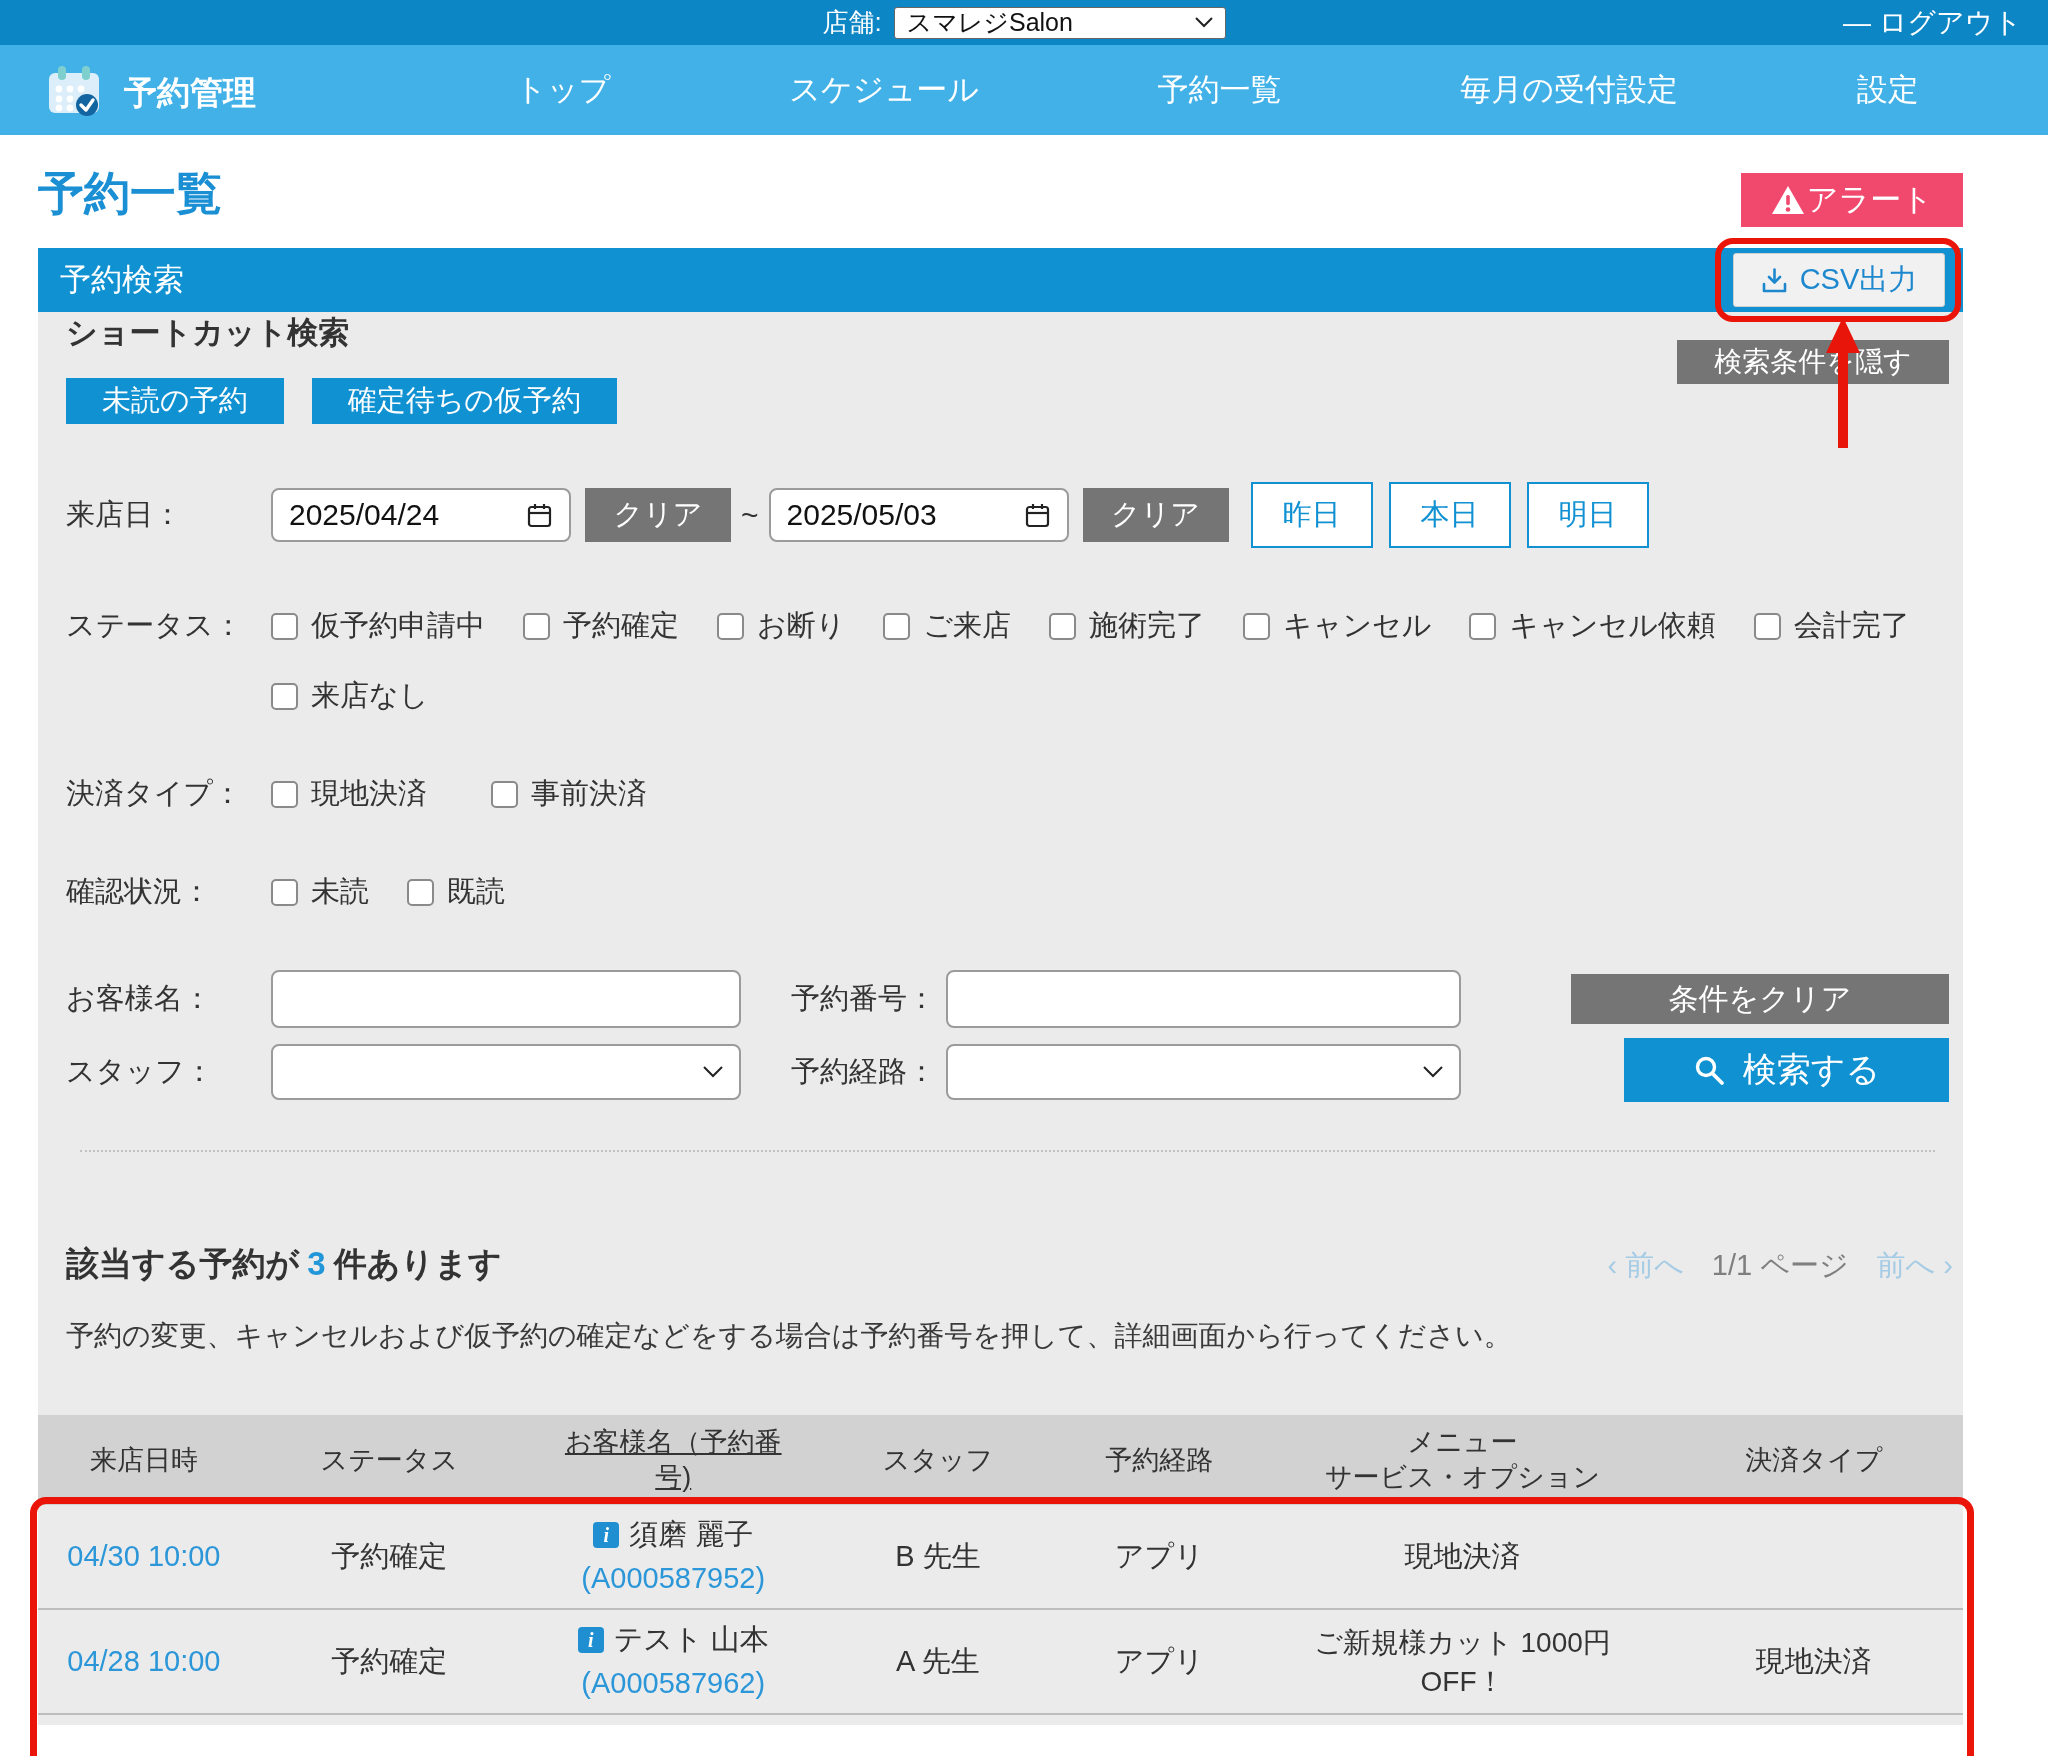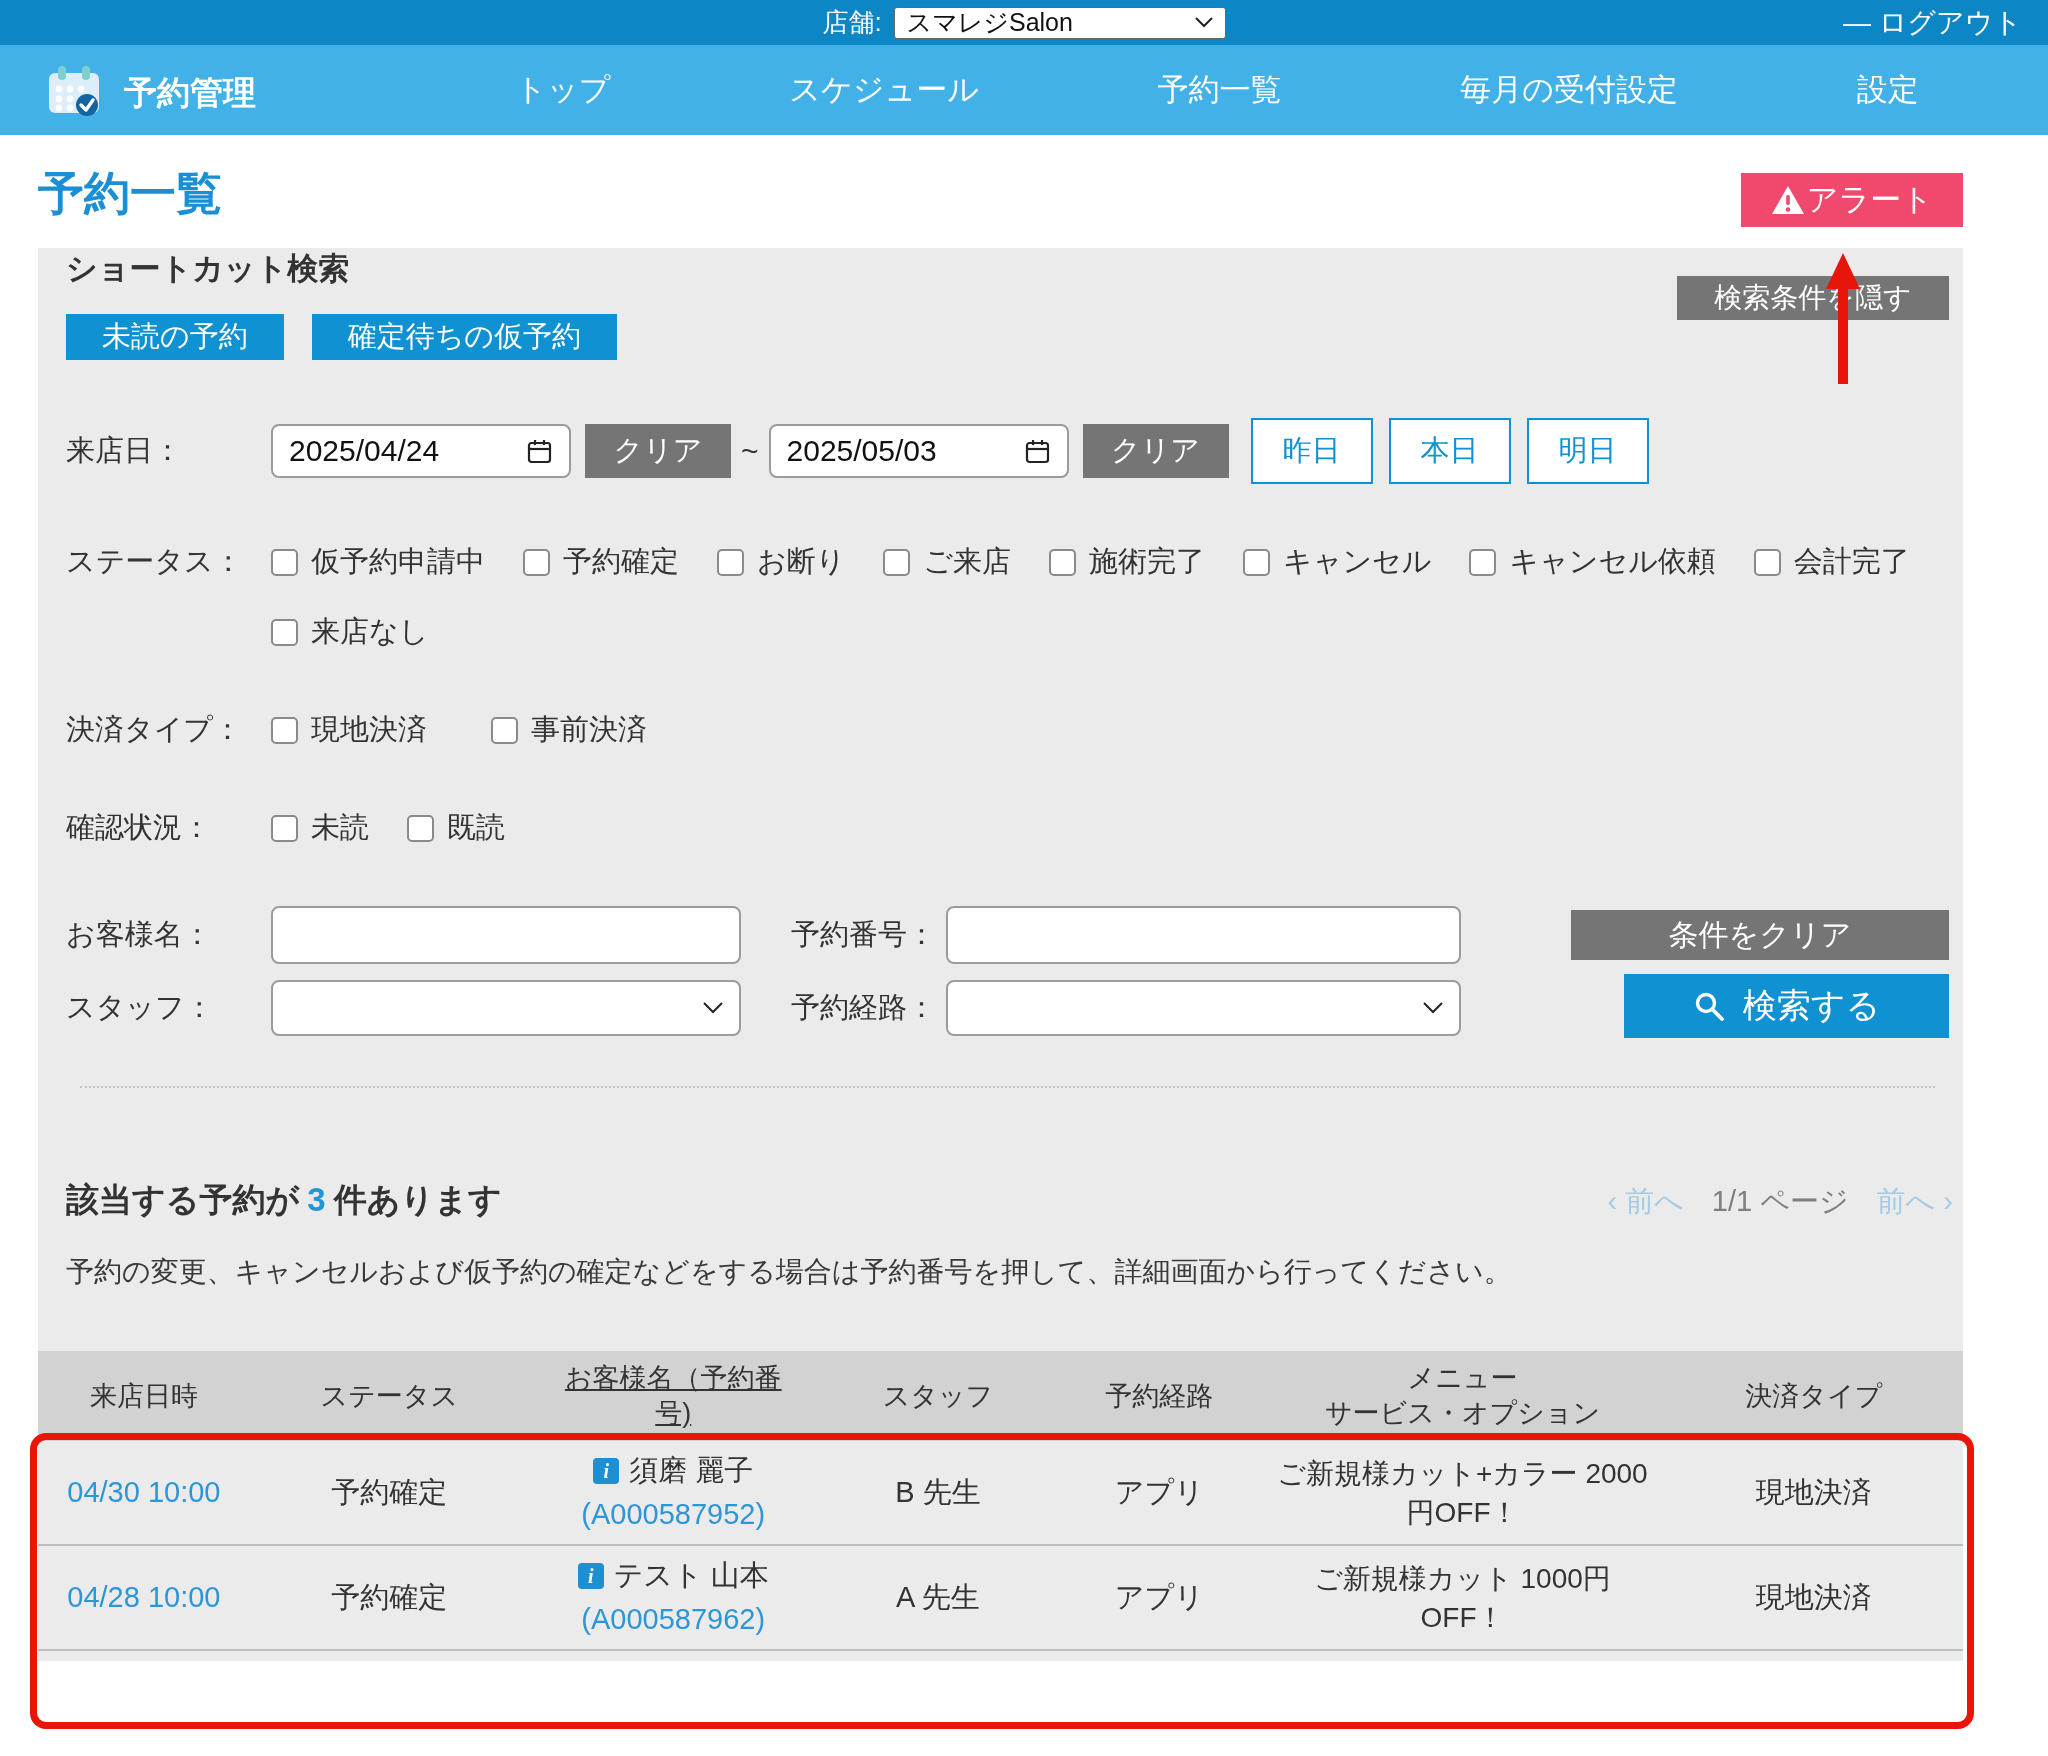--- a/index.html
+++ b/index.html
@@ -144,20 +144,32 @@
     <button class="alert-btn">
       <svg width="34" height="30" viewBox="0 0 34 30">
         <polygon points="17,1 33,29 1,29" fill="#fff"></polygon>
         <rect x="15.2" y="10" width="3.6" height="10" rx="1.6" fill="#f1486e"></rect>
         <circle cx="17" cy="24.5" r="2.3" fill="#f1486e"></circle>
       </svg>
       <span>アラート</span>
     </button>
   </div>
 
+  <div class="panel-header">
+    <span class="panel-title">予約検索</span>
+    <button class="csv-btn">
+      <svg width="27" height="27" viewBox="0 0 27 27">
+        <line x1="13.5" y1="2.5" x2="13.5" y2="15" stroke="#1e88cf" stroke-width="2.6" stroke-linecap="round"></line>
+        <polyline points="8,10 13.5,15.5 19,10" fill="none" stroke="#1e88cf" stroke-width="2.6" stroke-linecap="round" stroke-linejoin="round"></polyline>
+        <path d="M3 17 v7 h21 v-7" fill="none" stroke="#1e88cf" stroke-width="2.6" stroke-linecap="round" stroke-linejoin="round"></path>
+      </svg>
+      <span>CSV出力</span>
+    </button>
+    <div class="csv-annotation"></div>
+  </div>
 
   <div class="panel-body">
     <button class="hide-btn">検索条件を隠す</button>
     <div class="arrow-head"></div>
     <div class="arrow-shaft"></div>
 
     <div class="sec">
       <div class="shortcut-heading">ショートカット検索</div>
       <div class="shortcut-row">
         <button class="btn-shortcut">未読の予約</button>
@@ -329,21 +341,20 @@
           <div>予約確定</div>
           <div class="td-customer">
             <span class="cust-line1">
                 <span class="info-badge">i</span>
                 <span>須磨 麗子</span>
               </span>
             <span class="cust-number">(A000587952)</span>
           </div>
           <div>B 先生</div>
           <div>アプリ</div>
-          <div class="td-menu">ご新規様カット+カラー 2000円OFF！</div>
           <div>現地決済</div>
         </div>
 
         <div class="trow">
           <div class="td-datetime">04/28 10:00</div>
           <div>予約確定</div>
           <div class="td-customer">
             <span class="cust-line1">
                 <span class="info-badge">i</span>
                 <span>テスト 山本</span>

